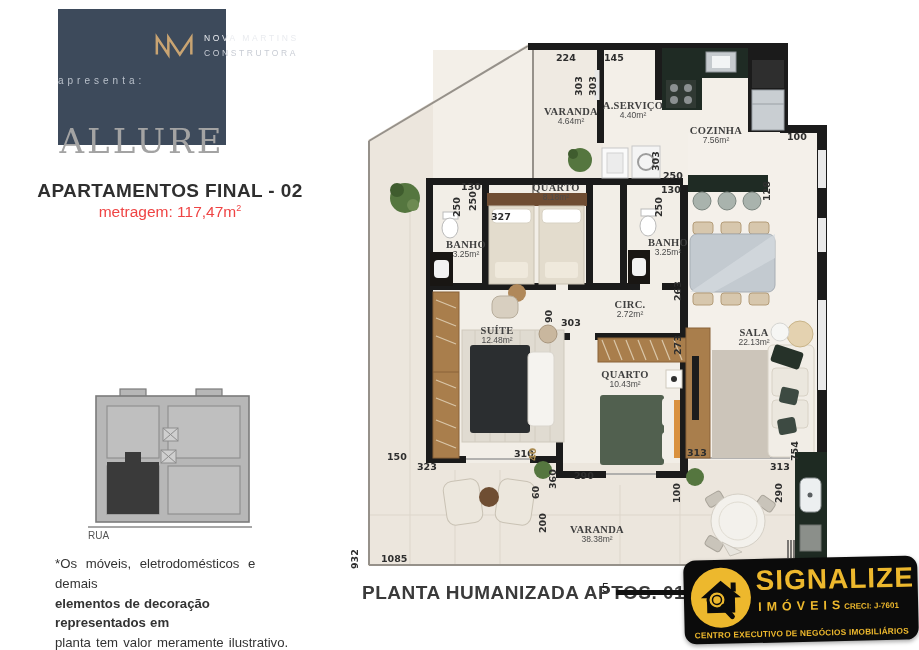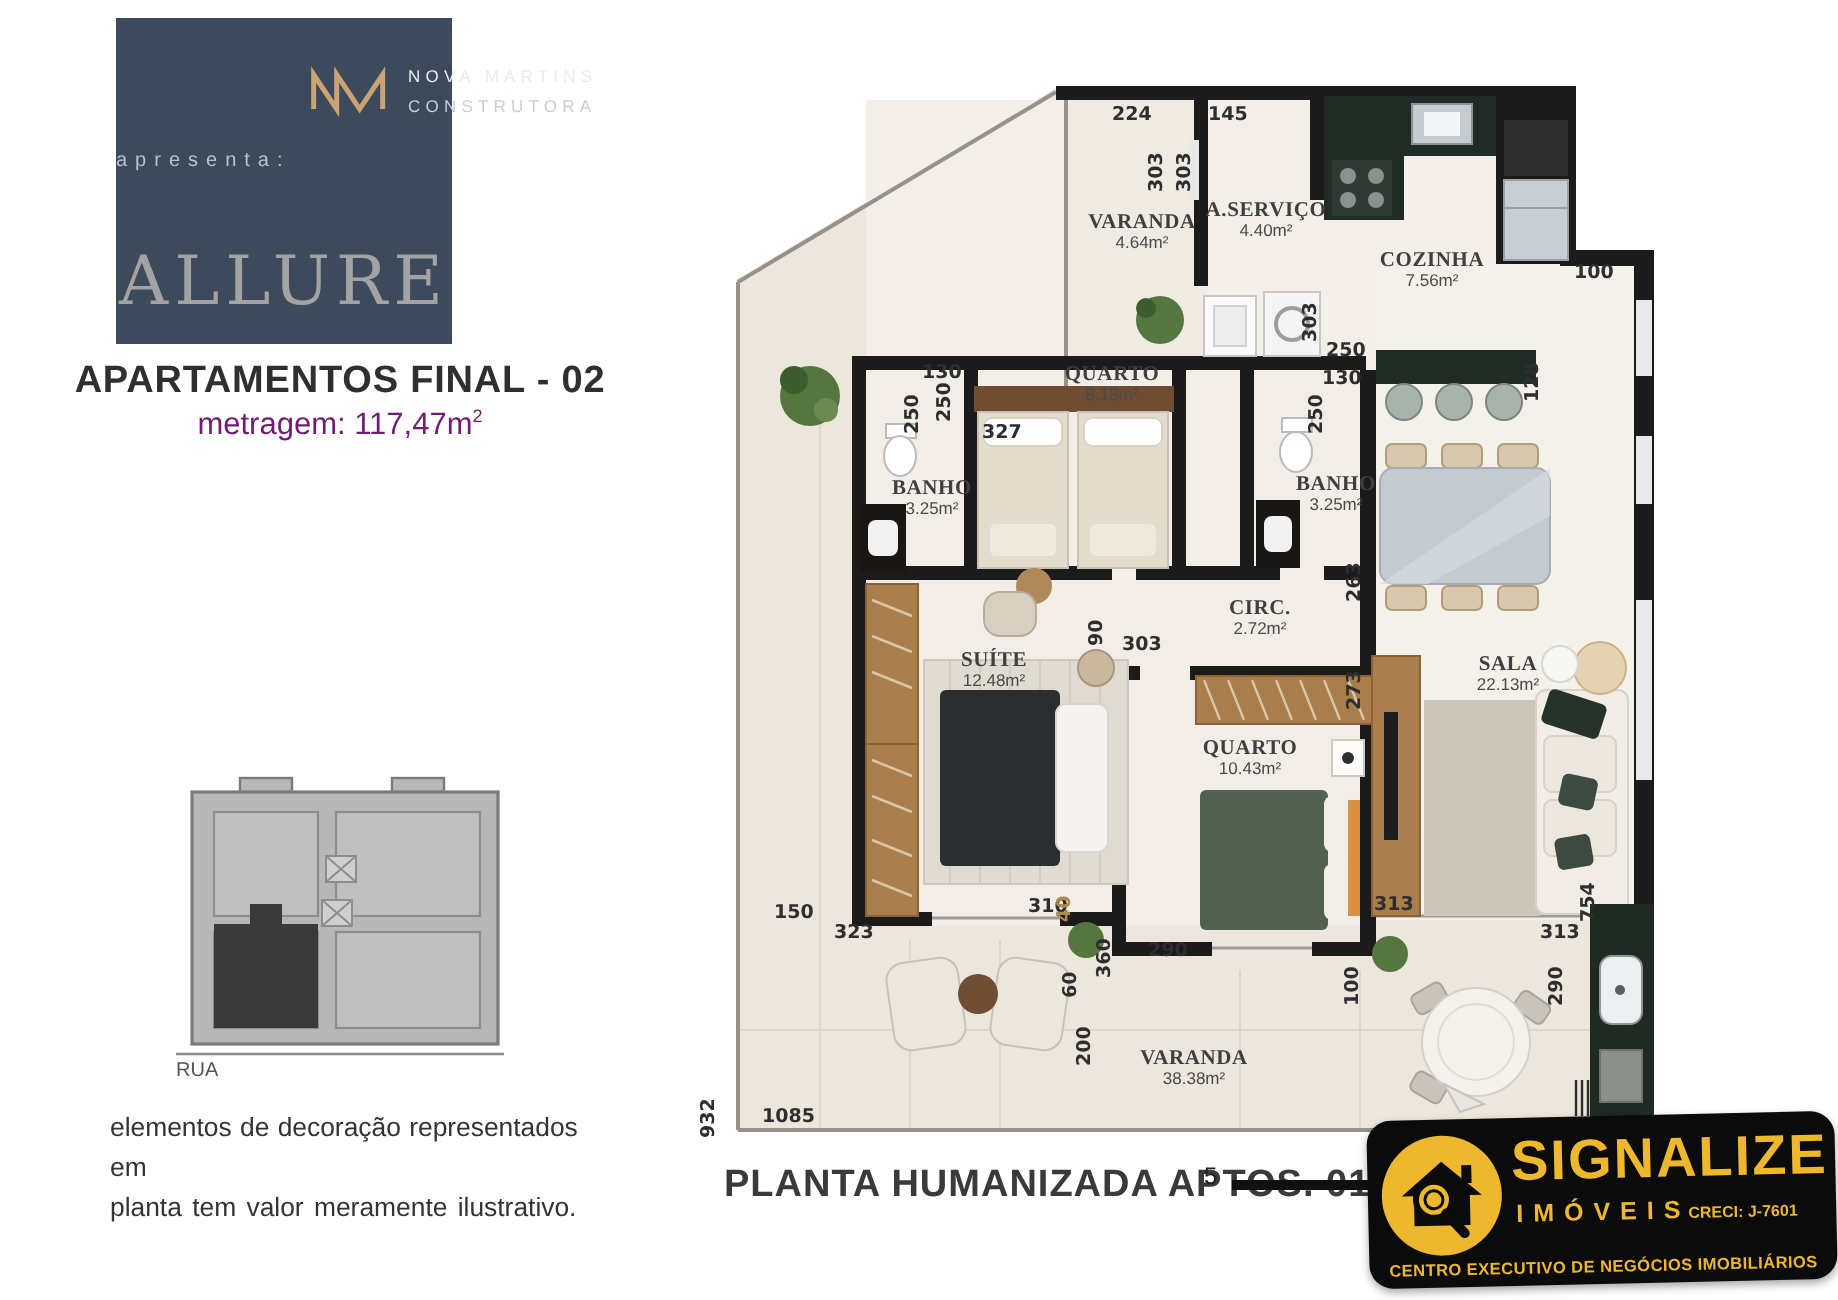--- a/index.html
+++ b/index.html
@@ -1,38 +1,38 @@
 <!DOCTYPE html>
 <html><head>
 <meta charset="utf-8">
 <style>
   html,body{margin:0;padding:0;background:#ffffff;}
   .stage{position:relative;width:919px;height:650px;background:#ffffff;overflow:hidden;
          font-family:"Liberation Sans",sans-serif;}
   .abs{position:absolute;}
   
-  .brand{position:absolute;left:58px;top:9px;width:168px;height:163px;background:#3d4a5b;}
+  .brand{position:absolute;left:58px;top:9px;width:168px;height:136px;background:#3d4a5b;}
   .co-line{position:absolute;left:146px;color:#e9ebef;font-size:8.5px;letter-spacing:2.6px;white-space:nowrap;}
   .presents{position:absolute;left:0;width:100%;top:66px;color:#b9c0ca;
             font-size:10px;letter-spacing:4px;}
   .script{position:absolute;left:0;width:100%;top:88px;text-align:center;color:#f0f1f3;
           font-family:"DejaVu Serif",serif;font-style:italic;font-size:19px;}
   .allure{position:absolute;left:0;width:100%;top:112px;text-align:center;color:#a3a3a3;
           font-family:"DejaVu Serif",serif;font-size:34px;letter-spacing:3px;font-weight:400;}
   .title{position:absolute;left:35px;top:180px;width:270px;text-align:center;
          font-size:19px;font-weight:bold;color:#2f2f2f;letter-spacing:.4px;}
   .metragem{position:absolute;left:35px;top:203px;width:270px;text-align:center;
-            font-size:15.5px;color:#701a75;}
+            font-size:15.5px;color:#ef4444;}
   .pos-title{position:absolute;left:60px;top:375px;width:225px;text-align:center;
              font-size:13px;color:#4c4c4c;letter-spacing:.6px;}
   .rua{position:absolute;left:88px;top:530px;font-size:10px;color:#555;}
   .disclaimer{position:absolute;left:55px;top:554px;width:238px;font-size:13.2px;
               color:#333;line-height:1.5;}
   .disclaimer .l1{word-spacing:5px;}
-  .disclaimer .l2{word-spacing:.5px;}
+  .disclaimer .l2{word-spacing:.5px;font-weight:bold;}
   .disclaimer .l3{word-spacing:1.5px;}
   
   .room-label{position:absolute;text-align:center;transform:translateX(-50%);color:#3f3f3f;white-space:nowrap;}
   .room-label .rn{font-size:10.5px;font-weight:bold;letter-spacing:.3px;display:block;font-family:Liberation Serif, serif;}
   .room-label .ra{font-size:8.5px;color:#4a4a4a;display:block;margin-top:-1px;}
   .dim{position:absolute;font-family:"DejaVu Sans",sans-serif;font-size:9.5px;font-weight:bold;
        color:#2e2e2e;white-space:nowrap;}
   .dim.v{transform-origin:0 100%;transform:rotate(-90deg);}
   .dim.gold{color:#a98a4f;}
   
@@ -84,20 +84,21 @@
         <rect x="161" y="450" width="15" height="13" fill="#cfcfcf" stroke="#8d8d8d"></rect>
         <path d="M161,450 L176,463 M176,450 L161,463" stroke="#8d8d8d" stroke-width="1"></path>
       </g>
       <path d="M107,462 L125,462 L125,452 L141,452 L141,462 L159,462 L159,514 L107,514 Z" fill="#3a3a3a"></path>
       <line x1="88" y1="527" x2="252" y2="527" stroke="#8a8a8a" stroke-width="1.3"></line>
     </g>
   </svg>
   <div class="rua">RUA</div>
 
   <div class="disclaimer">
+    <div class="l1">*Os móveis, eletrodomésticos e demais</div>
     <div class="l2">elementos de decoração representados em</div>
     <div class="l3">planta tem valor meramente ilustrativo.</div>
   </div>
 
   <svg class="abs" style="left:0;top:0;" width="919" height="650" viewBox="0 0 919 650">
 
     <polygon points="368,140 528,44 788,44 788,127 825,127 825,566 368,566" fill="#ece6dd"></polygon>
 
     <rect x="433" y="50" width="352" height="128" fill="#f3efe8"></rect>
     <rect x="433" y="178" width="255" height="285" fill="#f2eee7"></rect>

